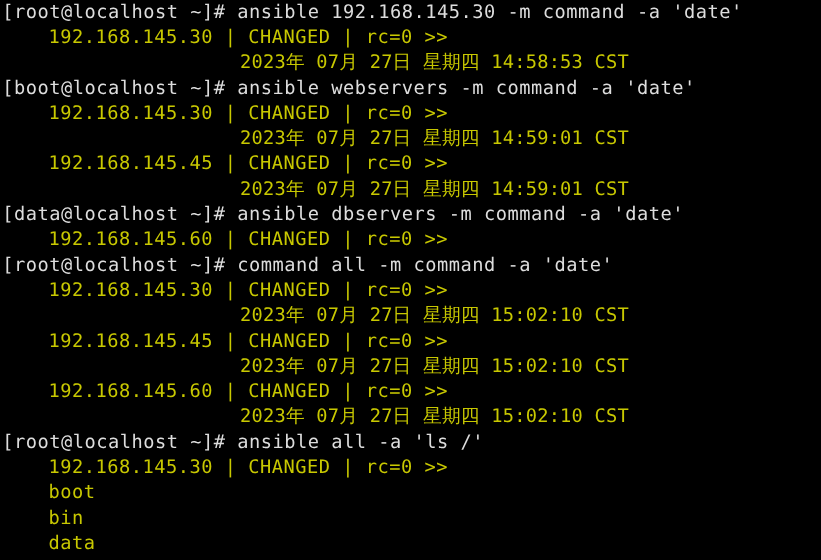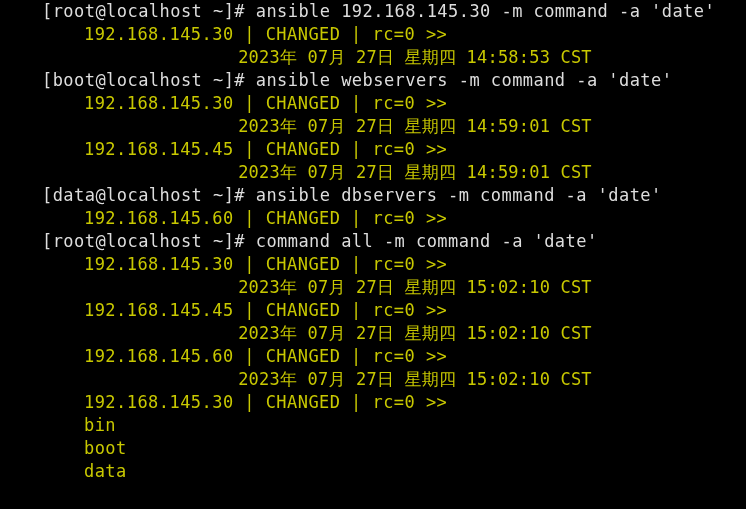--- a/index.html
+++ b/index.html
@@ -19,21 +19,20 @@
     letter-spacing: 0.45px;
     padding: 0;
     box-sizing: border-box;
   }
   .term-line {
     white-space: pre;
     height: 23px;
     line-height: 23px;
     padding-left: 2px;
     font-variant-ligatures: none;
-    margin-left: 40px;
   }
   .term-line.cmd {
     color: #dddddd;
   }
   .term-line.out {
     color: #c8c800;
     padding-left: 44px;
   }
   .term-line.cjk {
     letter-spacing: 0.2px;
@@ -55,18 +54,19 @@
       <div class="term-line out cjk">2023年 07月 27日 星期四 14:59:01 CST</div>
       <div class="term-line cmd">[data@localhost ~]# ansible dbservers -m command -a 'date'</div>
       <div class="term-line out">192.168.145.60 | CHANGED | rc=0 &gt;&gt;</div>
       <div class="term-line cmd">[root@localhost ~]# command all -m command -a 'date'</div>
       <div class="term-line out">192.168.145.30 | CHANGED | rc=0 &gt;&gt;</div>
       <div class="term-line out cjk">2023年 07月 27日 星期四 15:02:10 CST</div>
       <div class="term-line out">192.168.145.45 | CHANGED | rc=0 &gt;&gt;</div>
       <div class="term-line out cjk">2023年 07月 27日 星期四 15:02:10 CST</div>
       <div class="term-line out">192.168.145.60 | CHANGED | rc=0 &gt;&gt;</div>
       <div class="term-line out cjk">2023年 07月 27日 星期四 15:02:10 CST</div>
+      <div class="term-line cmd">[root@localhost ~]# ansible all -a 'ls /'</div>
       <div class="term-line out">192.168.145.30 | CHANGED | rc=0 &gt;&gt;</div>
+      <div class="term-line out">boot</div>
       <div class="term-line out">bin</div>
-      <div class="term-line out">boot</div>
       <div class="term-line out">data</div>
     </div>
 </div>
 
 </body></html>

